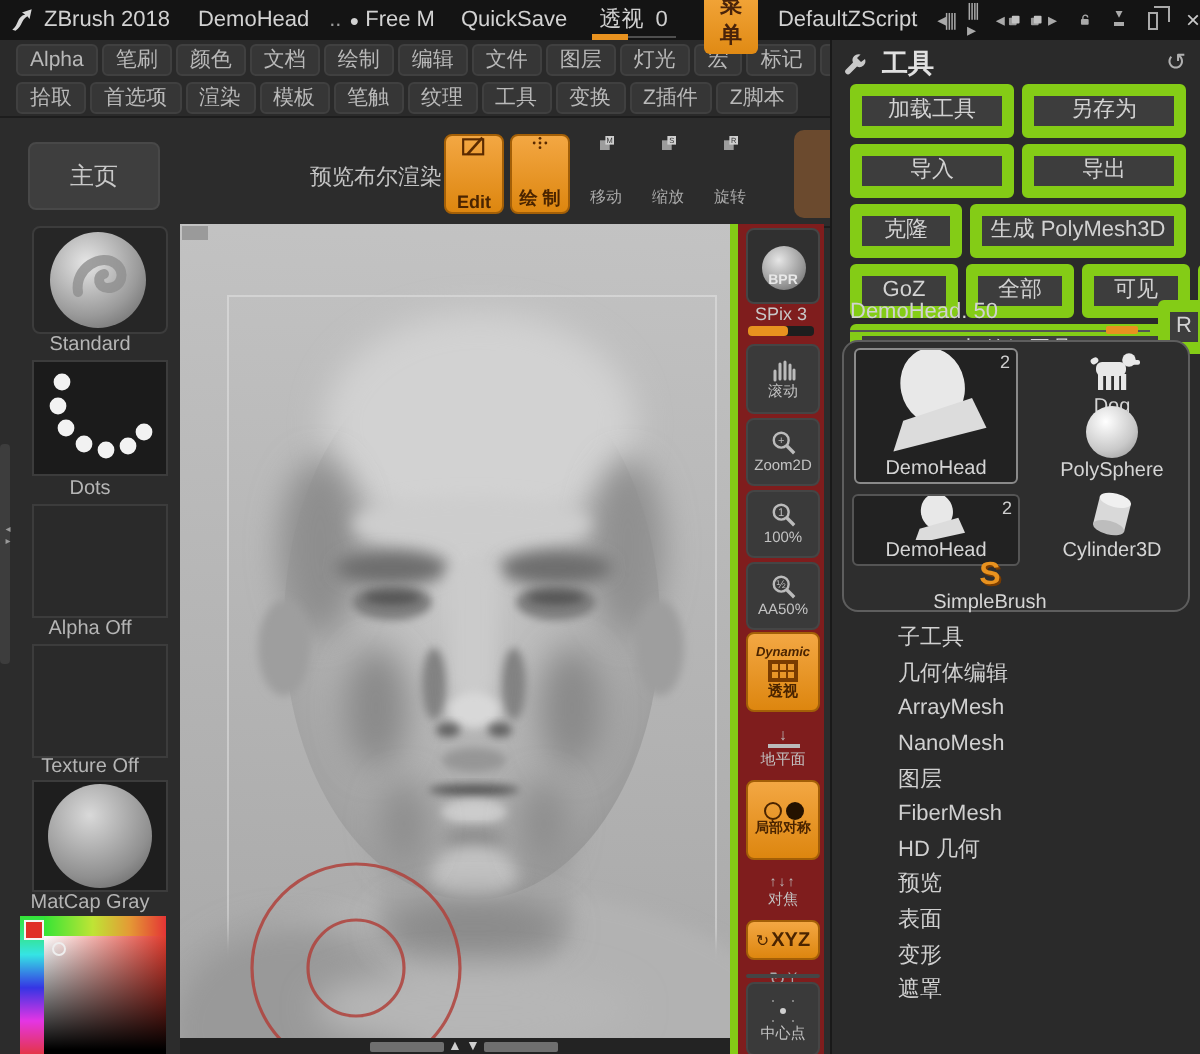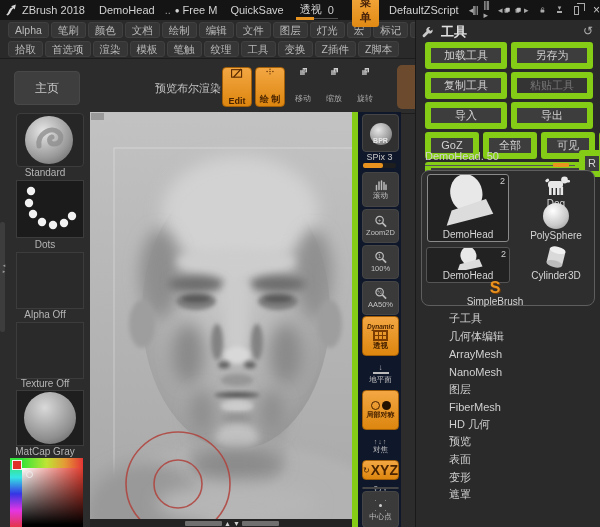--- a/index.html
+++ b/index.html
@@ -30,21 +30,21 @@
   
   #lefttray{left:0;top:112px;width:90px;height:415px;background:#2c2c2c}
   .tray-thumb{position:absolute;left:16px;width:66px;background:#262626;border:1px solid #3c3c3c}
   .tray-label{position:absolute;left:0;width:90px;text-align:center;font-size:10px;color:#b5b5b5}
   .sphere{border-radius:50%;background:radial-gradient(circle at 38% 32%,#e6e6e6,#9a9a9a 60%,#646464 95%)}
   
   #canvas{left:90px;top:112px;width:282px;height:407px;background:#3a3a3a;overflow:hidden}
   #canvas-scroll{left:90px;top:519px;width:282px;height:8px;background:#232323;display:flex;align-items:center}
   .hbar{height:5px;background:#6f6f6f;border-radius:1px}
   
-  #rightshelf{left:352px;top:112px;width:43px;height:415px;background:#0f172a;border-left:6px solid #84cc16}
+  #rightshelf{left:365px;top:112px;width:43px;height:415px;background:#7f1d1d;border-left:4px solid #84cc16}
   .rs-btn{position:absolute;left:4px;width:35px;background:#3a3a3a;border:1px solid #454545;border-radius:4px;display:flex;flex-direction:column;align-items:center;justify-content:center;color:#bdbdbd}
   .rs-btn .rsl{font-size:7.5px;color:#c3c3c3;line-height:9px}
   .rs-orange{background:linear-gradient(#f3a743,#dd860f);border-color:#a35f07;color:#4a2400}
   .rs-orange .rsl{color:#4a2400;font-weight:bold}
   .gridic{width:13px;height:9px;border:1px solid #7a3c00;background-image:linear-gradient(#7a3c00 1px,transparent 1px),linear-gradient(90deg,#7a3c00 1px,transparent 1px);background-size:4px 4px}
   .centric{width:13px;height:13px;position:relative}
   .centric i{position:absolute;left:5px;top:5px;width:3px;height:3px;background:#cfcfcf;border-radius:50%;box-shadow:-5px -5px 0 -1px #999,5px -5px 0 -1px #999,-5px 5px 0 -1px #999,5px 5px 0 -1px #999}
   
   #toolpanel{left:415px;top:20px;width:185px;height:507px;background:#2a2a2a;border-left:1px solid #191919}
   .tp-btn{background:#3d3d3d;border:6px solid #84cc16;border-radius:3px;color:#d2d2d2;font-size:11px;display:flex;align-items:center;justify-content:center;height:15px;line-height:13px;white-space:nowrap}
@@ -351,21 +351,21 @@
       <span style="width:9px;height:9px;background:#241200;border-radius:50%"></span>
     </span>
     <span class="rsl" style="font-size:7px">局部对称</span>
   </div>
   <div class="rs-btn" style="top:320px;height:26px;background:transparent;border-color:transparent">
     <span style="font-size:7px;color:#bbb;letter-spacing:1px">↑↓↑</span>
     <span class="rsl">对焦</span>
   </div>
   <div class="rs-btn rs-orange" style="top:348px;height:18px;flex-direction:row;gap:1px">
     <span style="font-size:8px">↻</span>
-    <span style="font-size:14px;font-weight:bold">XYZ</span>
+    <span style="font-size:10px;font-weight:bold">XYZ</span>
   </div>
   <div class="rs-btn" style="top:369px;height:15px;flex-direction:row;gap:1px;background:transparent;border-color:transparent">
     <span style="font-size:10px;color:#a8a8a8">↻</span>
     <span style="font-size:7px;color:#a8a8a8">Y</span>
   </div>
   <div class="rs-btn" style="top:385px;height:15px;flex-direction:row;gap:1px;background:transparent;border-color:transparent">
     <span style="font-size:10px;color:#a8a8a8">↻</span>
     <span style="font-size:7px;color:#a8a8a8">Z</span>
   </div>
   <div class="rs-btn" style="top:402px;height:13px;background:transparent;border-color:transparent"></div>
@@ -387,26 +387,26 @@
     <span style="font-size:13px;font-weight:bold;color:#e0e0e0">工具</span>
   </div>
   <span class="abs" style="right:8px;top:4px;font-size:12px;color:#b0b0b0">↺</span>
 
   <div class="abs" style="left:9px;top:22px;width:168px">
     <div class="tp-row">
       <span class="tp-btn">加载工具</span>
       <span class="tp-btn">另存为</span>
     </div>
     <div class="tp-row">
-      <span class="tp-btn">复制工具</span>
-      <span class="tp-btn disabled">粘贴工具</span>
-    </div>
-    <div class="tp-row">
       <span class="tp-btn">导入</span>
       <span class="tp-btn">导出</span>
+    </div>
+    <div class="tp-row">
+      <span class="tp-btn" style="flex:0 0 44px">克隆</span>
+      <span class="tp-btn">生成 PolyMesh3D</span>
     </div>
     <div class="tp-row">
       <span class="tp-btn" style="flex:0 0 42px">GoZ</span>
       <span class="tp-btn" style="flex:0 0 42px">全部</span>
       <span class="tp-btn" style="flex:0 0 42px">可见</span>
       <span class="tp-btn">R</span>
     </div>
     <div class="tp-row">
       <span class="tp-btn">灯箱▶工具</span>
     </div>

